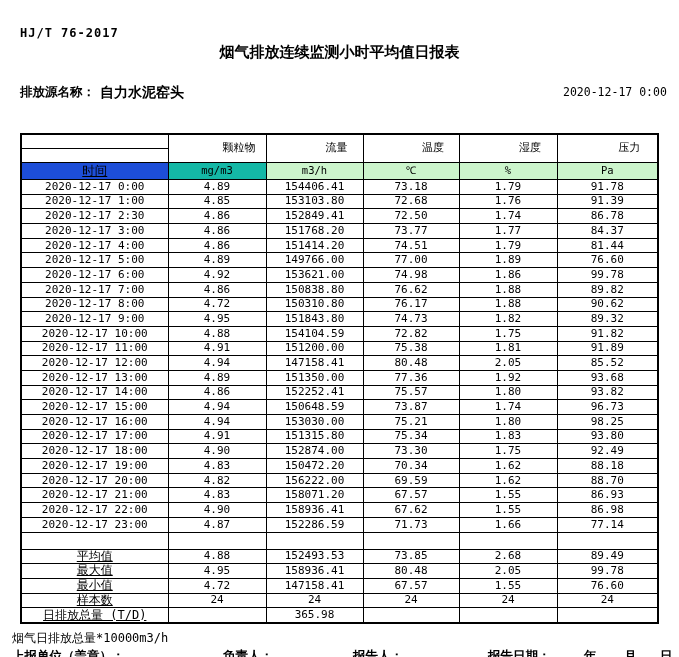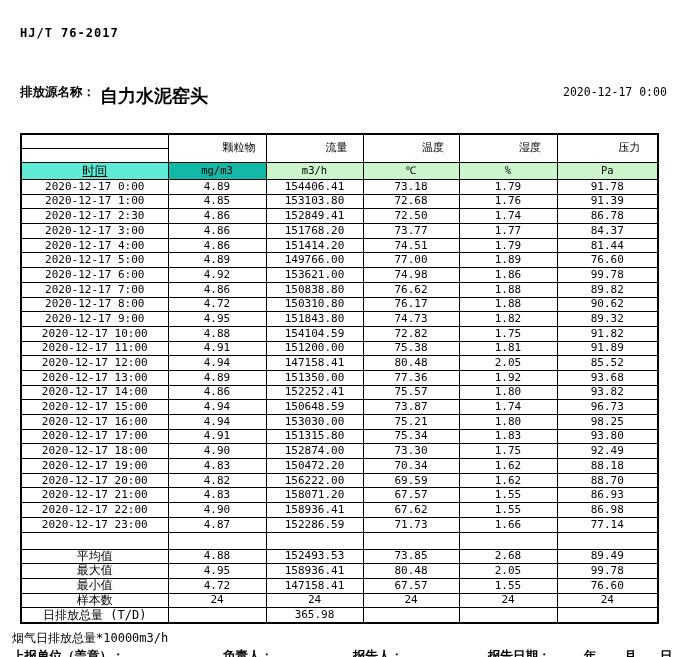--- a/index.html
+++ b/index.html
@@ -15,21 +15,21 @@
   .std-code{
     position:absolute;left:20px;top:6px;
     font-size:12px;font-weight:bold;letter-spacing:1px;
     font-family:"DejaVu Sans Mono","Liberation Mono",monospace;
   }
   .report-title{
     position:absolute;left:0;right:0;top:23px;
     text-align:center;font-size:15px;font-weight:bold;
   }
   .src-label{position:absolute;left:20px;top:64px;font-size:12.5px;font-weight:bold;}
-  .src-value{position:absolute;left:100px;top:64px;font-size:18px;font-weight:bold;}
+  .src-value{position:absolute;left:100px;top:64px;font-size:14px;font-weight:bold;}
   .report-datetime{position:absolute;left:563px;top:65px;font-size:11.5px;}
 
   table.report{
     position:absolute;left:20px;top:113px;
     width:637px;
     border-collapse:collapse;table-layout:fixed;
     border:2px solid #000;
   }
   table.report td{
     border:1px solid #000;
@@ -39,38 +39,39 @@
     white-space:nowrap;overflow:hidden;
   }
   tr.hrow td{height:13px;padding-left:44px;}
   td.pollutant{font-size:12.5px;}
   tr.unit-row td{height:16px;font-size:10.5px;}
   tr.unit-row td.time-head{font-size:12.5px;}
   .u{text-decoration:underline;}
   tr.data-row td{height:13.7px;}
   tr.blank-row td{height:16px;}
   tr.summary-row td{height:13.7px;}
-  tr.summary-row td.sum-label{font-size:12px;}
+  tr.summary-row td.sum-label{font-size:12px;text-decoration:underline;}
 
   .foot-note{position:absolute;left:12px;top:610px;font-size:12px;font-weight:normal;}
   .sig{position:absolute;top:628px;font-size:12.5px;font-weight:bold;white-space:nowrap;}
   .sig.unit{left:12px;}
   .sig.resp{left:223px;}
   .sig.rep{left:353px;}
   .sig.rdate{left:488px;text-align:right;}
   .sig.year{left:584px;}
   .sig.month{left:624px;}
   .sig.day{left:660px;}
 </style>
 </head>
 <body>
 
 <div class="page">
 
   <div class="std-code">HJ/T  76-2017</div>
+  <div class="report-title">烟气排放连续监测小时平均值日报表</div>
 
   <span class="src-label">排放源名称：</span>
   <span class="src-value">自力水泥窑头</span>
   <span class="report-datetime">2020-12-17  0:00</span>
 
   <table class="report">
     <colgroup>
       <col style="width:147px">
         <col style="width:98px">
         <col style="width:97px">
@@ -84,21 +85,21 @@
         <td class="pollutant" rowspan="2">颗粒物</td>
         <td class="pollutant" rowspan="2">流量</td>
         <td class="pollutant" rowspan="2">温度</td>
         <td class="pollutant" rowspan="2">湿度</td>
         <td class="pollutant" rowspan="2">压力</td>
       </tr>
       <tr class="hrow">
         <td></td>
       </tr>
       <tr class="unit-row">
-        <td class="time-head" style="background-color: #5eead4;"><span class="u">时间</span></td>
+        <td class="time-head" style="background-color: #1d4ed8;"><span class="u">时间</span></td>
         <td style="background-color: #14b8a6;">mg/m3</td>
         <td style="background-color: rgb(204, 245, 204);">m3/h</td>
         <td style="background-color: rgb(204, 245, 204);">℃</td>
         <td style="background-color: rgb(204, 245, 204);">%</td>
         <td style="background-color: rgb(204, 245, 204);">Pa</td>
       </tr>
     </tbody>
     <tbody id="data-rows">
         <tr class="data-row">
           <td>2020-12-17  0:00</td>

